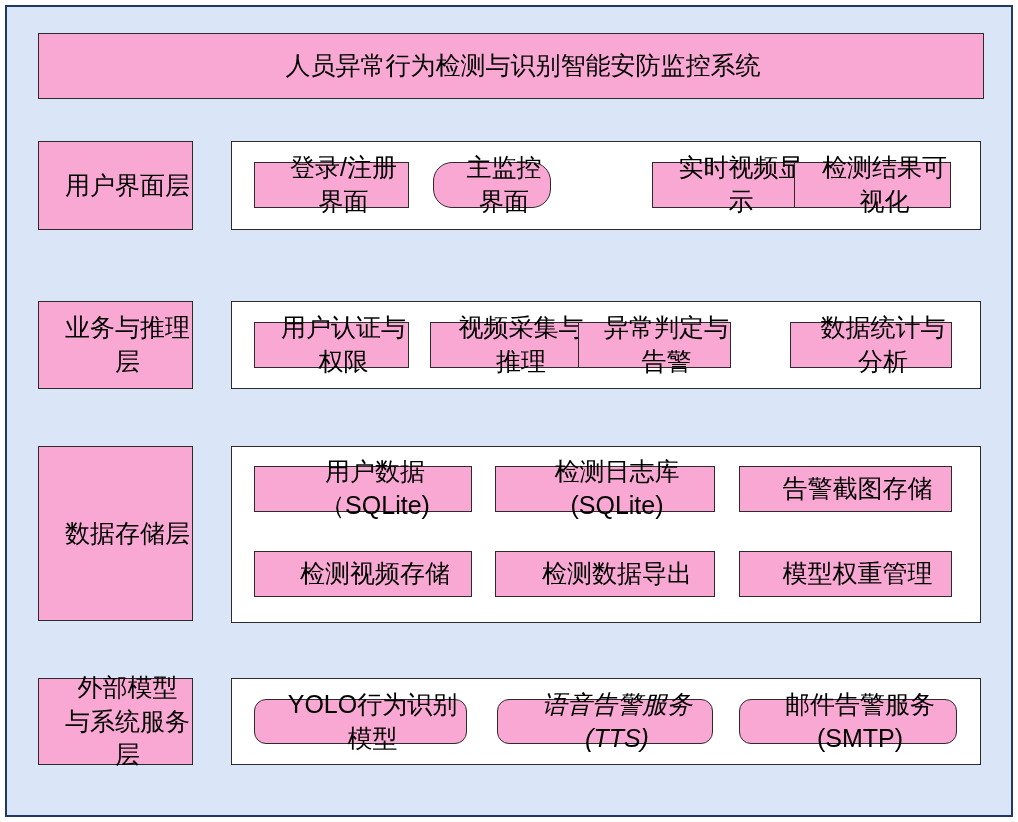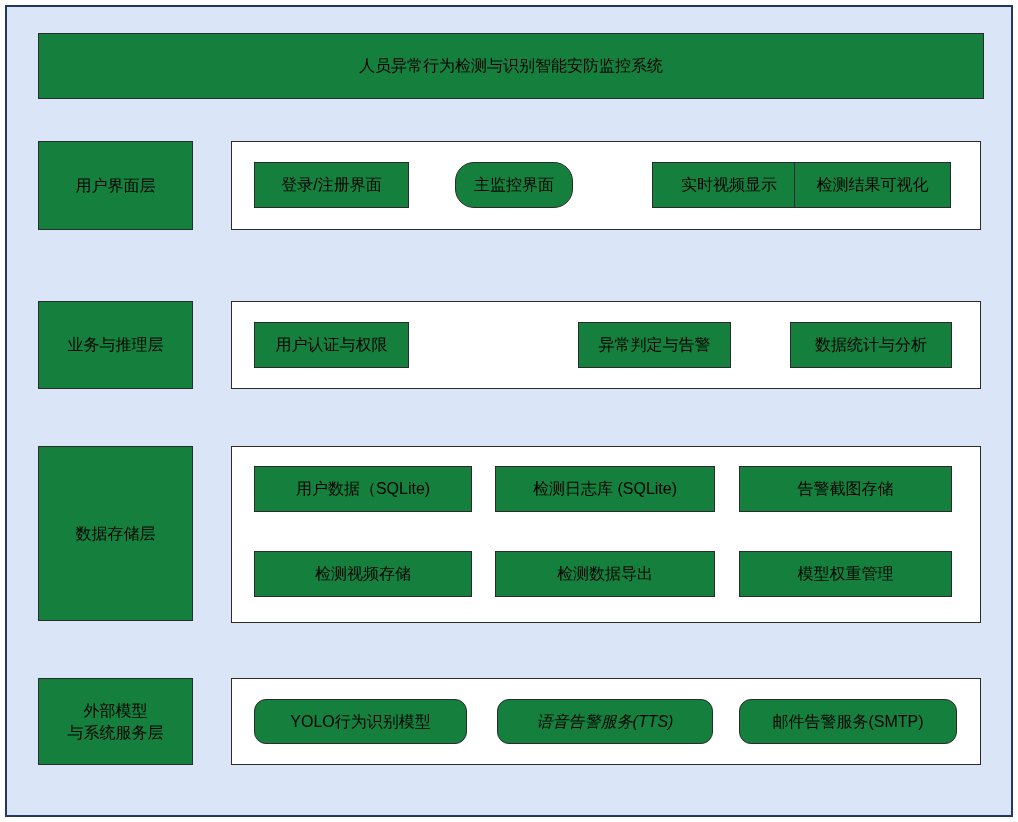--- a/index.html
+++ b/index.html
@@ -21,30 +21,31 @@
     top: 5px;
     width: 1008px;
     height: 812px;
     box-sizing: border-box;
     border: 2px solid #1f3864;
     background: #dbe5f8;
   }
   .box {
     position: absolute;
     box-sizing: border-box;
-    background: #15803d;
+    background: #f9a8d4;
     border: 1px solid #2b2b2b;
     display: flex;
     align-items: center;
     justify-content: center;
     text-align: center;
     color: #000000;
-    font-size: 16px;
+    font-size: 25px;
     line-height: 1.35;
     white-space: pre-line;
+    padding-left: 24px;
   }
   .container-box {
     position: absolute;
     box-sizing: border-box;
     background: #ffffff;
     border: 1px solid #2b2b2b;
   }
   .title-box   { left: 31px;  top: 26px;  width: 946px; height: 66px; }
 
   .label-l1    { left: 31px;  top: 134px; width: 155px; height: 89px;  }
@@ -52,21 +53,21 @@
   .label-l3    { left: 31px;  top: 439px; width: 155px; height: 175px; }
   .label-l4    { left: 31px;  top: 671px; width: 155px; height: 87px;  }
 
   .cont-l1     { left: 224px; top: 134px; width: 750px; height: 89px;  }
   .cont-l2     { left: 224px; top: 294px; width: 750px; height: 88px;  }
   .cont-l3     { left: 224px; top: 439px; width: 750px; height: 177px; }
   .cont-l4     { left: 224px; top: 671px; width: 750px; height: 87px;  }
 
   .r1 { top: 155px; height: 46px; }
   .r1-b1 { left: 247px; width: 155px; }
-  .r1-b2 { left: 448px; width: 118px; border-radius: 19px; }
+  .r1-b2 { left: 426px; width: 118px; border-radius: 19px; }
   .r1-b3 { left: 604px; width: 154px; margin-left: 41px; }
   .r1-b4 { left: 787px; width: 157px; }
 
   .r2 { top: 315px; height: 46px; }
   .r2-b1 { left: 247px; width: 155px; }
   .r2-b2 { left: 423px; width: 158px; }
   .r2-b3 { left: 571px; width: 153px; }
   .r2-b4 { left: 783px; width: 162px; }
 
   .r3a { top: 459px; height: 46px; }
@@ -91,20 +92,21 @@
     <div class="box label-l1">用户界面层</div>
     <div class="container-box cont-l1"></div>
     <div class="box r1 r1-b1">登录/注册界面</div>
     <div class="box r1 r1-b2">主监控界面</div>
     <div class="box r1 r1-b3">实时视频显示</div>
     <div class="box r1 r1-b4">检测结果可视化</div>
 
     <div class="box label-l2">业务与推理层</div>
     <div class="container-box cont-l2"></div>
     <div class="box r2 r2-b1">用户认证与权限</div>
+    <div class="box r2 r2-b2">视频采集与推理</div>
     <div class="box r2 r2-b3">异常判定与告警</div>
     <div class="box r2 r2-b4">数据统计与分析</div>
 
     <div class="box label-l3">数据存储层</div>
     <div class="container-box cont-l3"></div>
     <div class="box r3a r3-c1">用户数据（SQLite)</div>
     <div class="box r3a r3-c2">检测日志库 (SQLite)</div>
     <div class="box r3a r3-c3">告警截图存储</div>
     <div class="box r3b r3-c1">检测视频存储</div>
     <div class="box r3b r3-c2">检测数据导出</div>

